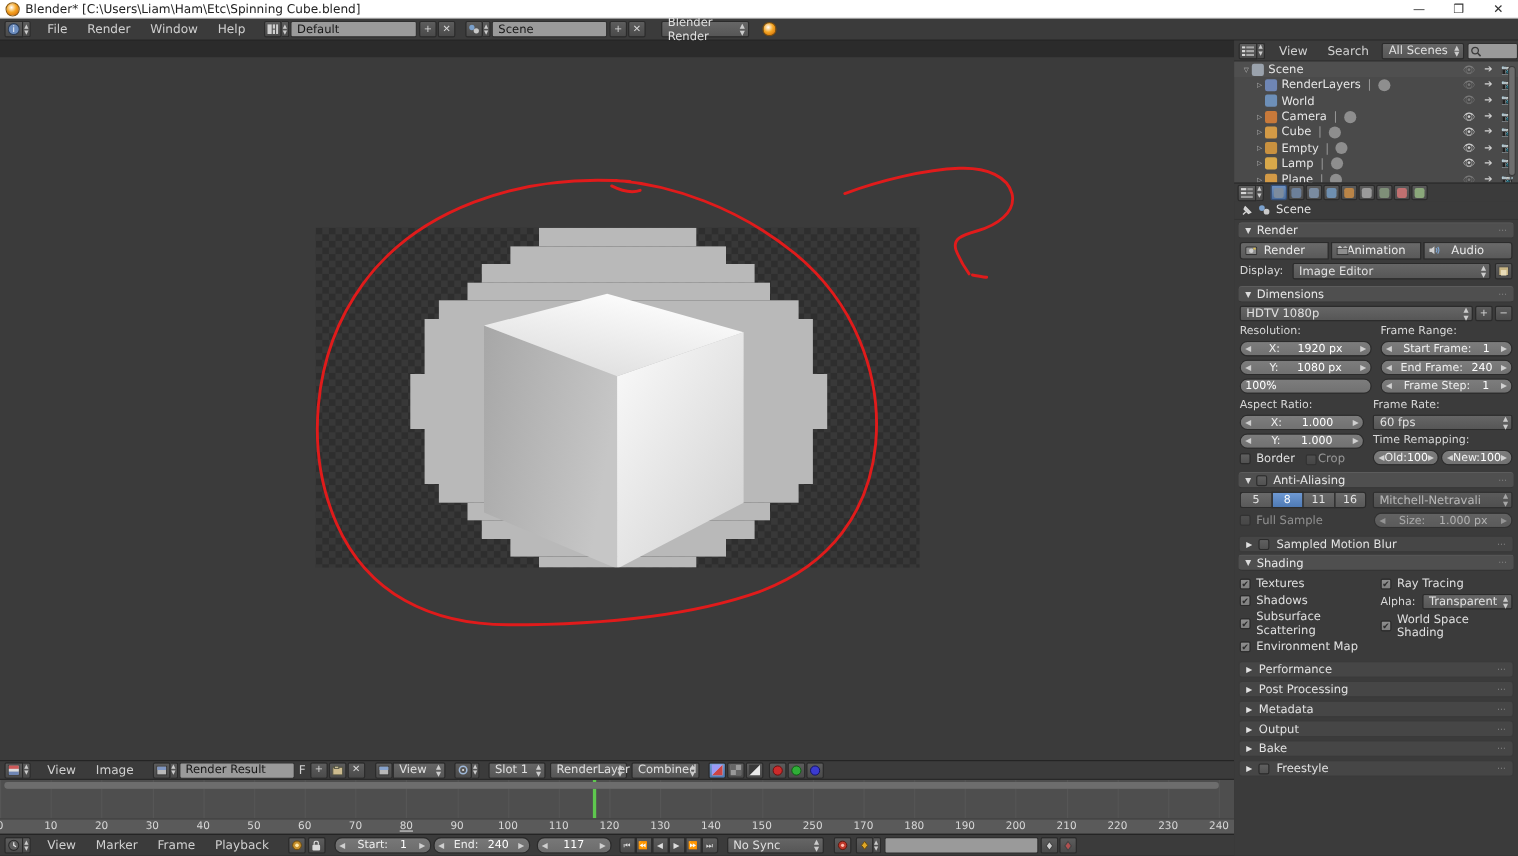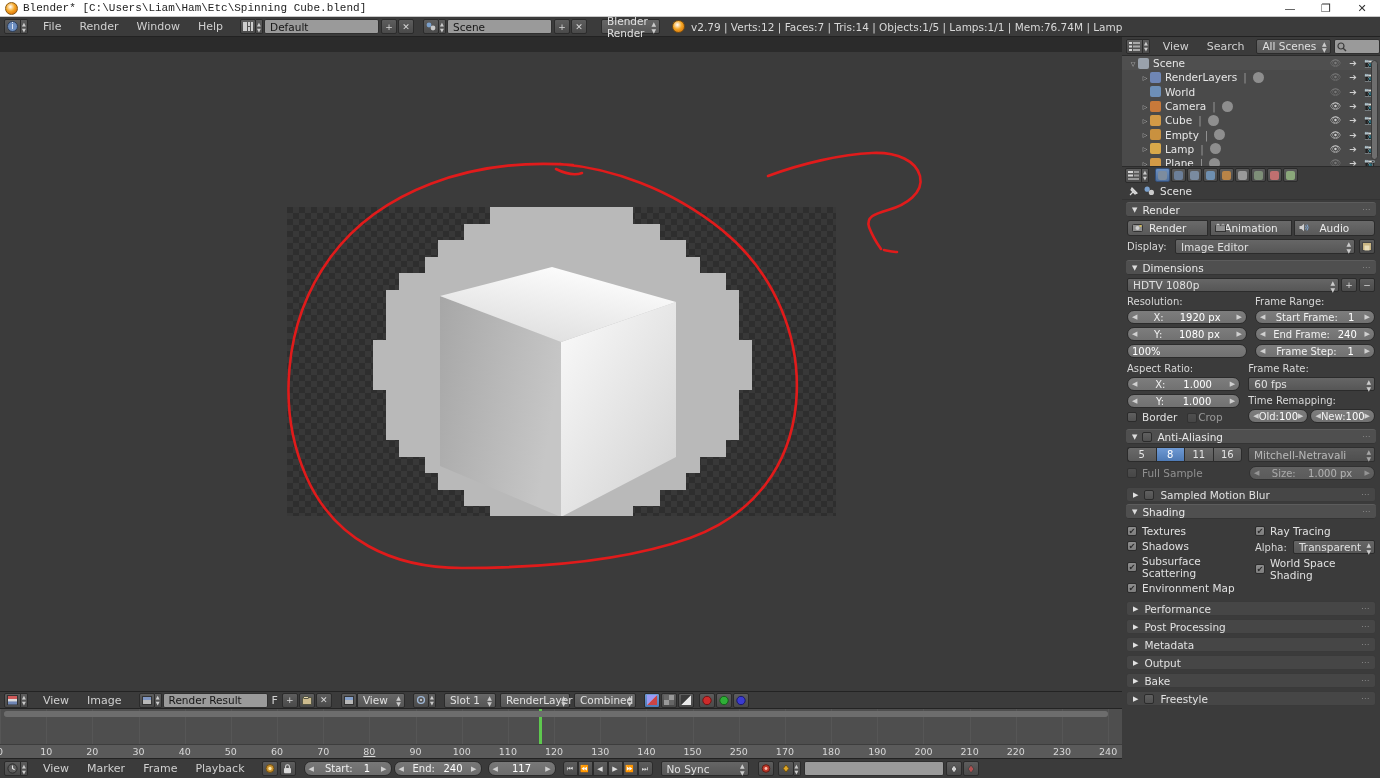--- a/index.html
+++ b/index.html
@@ -17,21 +17,21 @@
     position:absolute; left:0; top:0; width:1380px; height:17px;
     background:#ffffff; color:#1a1a1a; font-size:11px;
     display:flex; align-items:center; border-bottom:1px solid #c8c8c8;
   }
   .titlebar .blender-logo{
     width:13px;height:13px;margin-left:5px;margin-right:5px;
     border-radius:50%;
     background:radial-gradient(circle at 40% 35%, #ffffff 0%, #f5a623 45%, #e07a10 75%, #4a3214 100%);
     border:1px solid #8a5a12; flex:none;
   }
-  .titlebar .ttext{ font-size:11px; color:#222;font-family:Liberation Mono, monospace; }
+  .titlebar .ttext{ font-size:11px; color:#222; }
   .win-btns{ position:absolute; right:0; top:0; height:17px; display:flex; }
   .win-btn{ width:36px;height:17px; display:flex; align-items:center; justify-content:center;
             font-size:11px; color:#333; }
 
   
   .hdr{ background:#3b3b3b; border-bottom:1px solid #222; }
   .row{ display:flex; align-items:center; height:100%; }
   .menu-item{ padding:0 9px; font-size:11px; color:#d0d0d0; line-height:19px; cursor:default; }
 
   .iconbtn{
@@ -273,29 +273,28 @@
       </div>
       <div class="spin">
           <i>▲</i>
           <i>▼</i>
         </div>
       <div class="field" style="width:105px;margin-left:1px">Scene</div>
       <div class="iconbtn" style="width:15px;margin-left:2px">+</div>
       <div class="iconbtn" style="width:15px;margin-left:1px">✕</div>
 
       <div style="width:14px"></div>
-      <div class="dropdown" style="width:59px">
+      <div class="dropdown" style="width:80px">
         <span>Blender Render</span>
         <span class="arr">▲<br>▼</span>
       </div>
 
       <div style="width:12px"></div>
       <div style="width:13px;height:13px;border-radius:50%;flex:none;background:radial-gradient(circle at 40% 35%, #ffffff 0%, #f5a623 45%, #d97b10 78%, #3b2a10 100%);border:1px solid #7a4f10"></div>
       <div style="width:6px"></div>
-      <div class="statustext">v2.79 | Verts:12 | Faces:7 | Tris:14 | Objects:1/5 | Lamps:1/1 | Mem:76.74M | Lamp</div>
     </div>
   </div>
 
 
   <div id="canvas">
 
     <div id="renderimg">
       <div class="maskwrap">
 
         <div class="band" style="left:203px;top:0px;width:143px;height:17px"></div>

